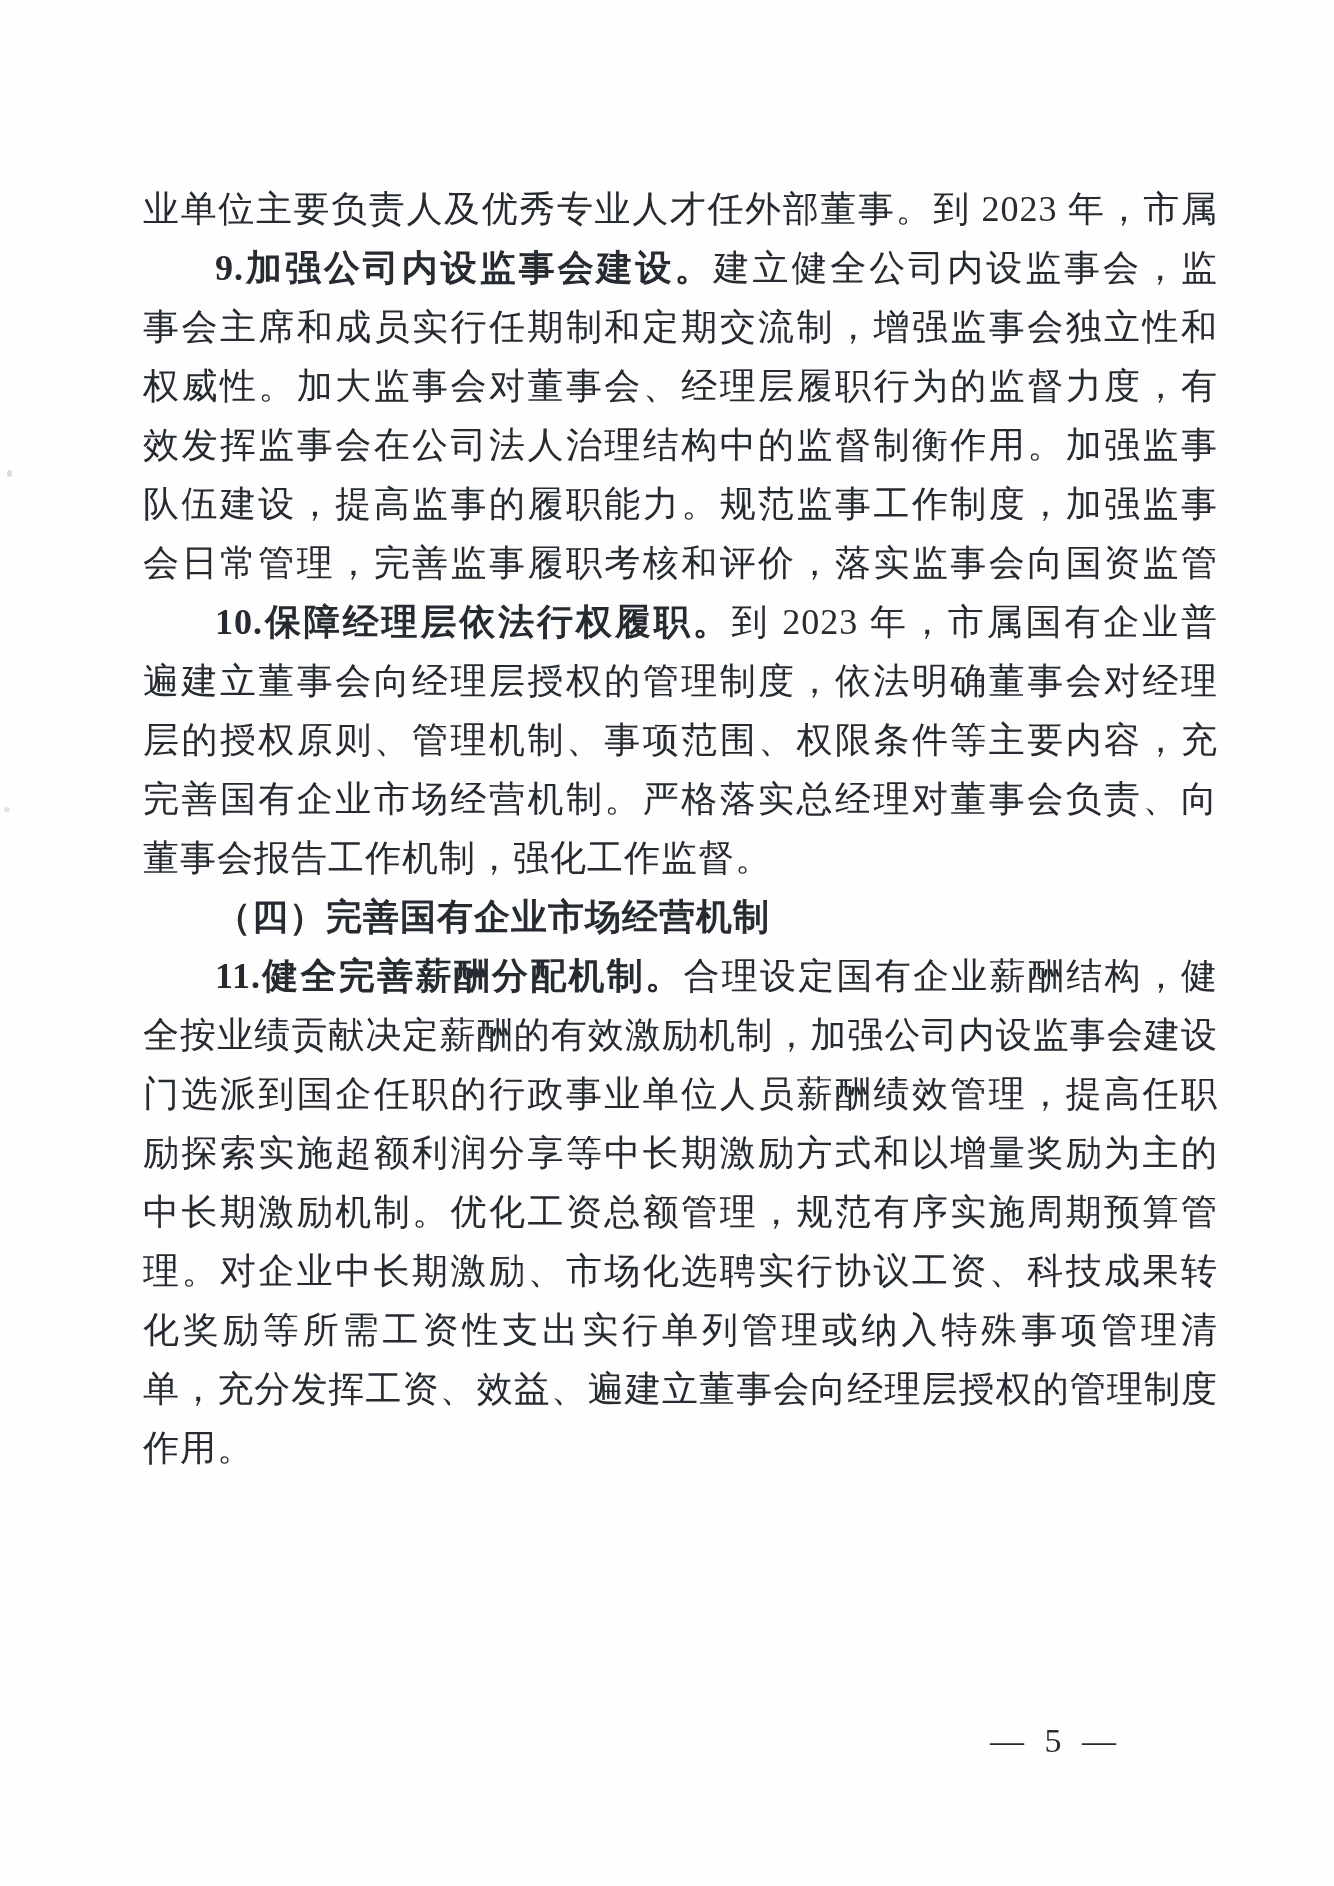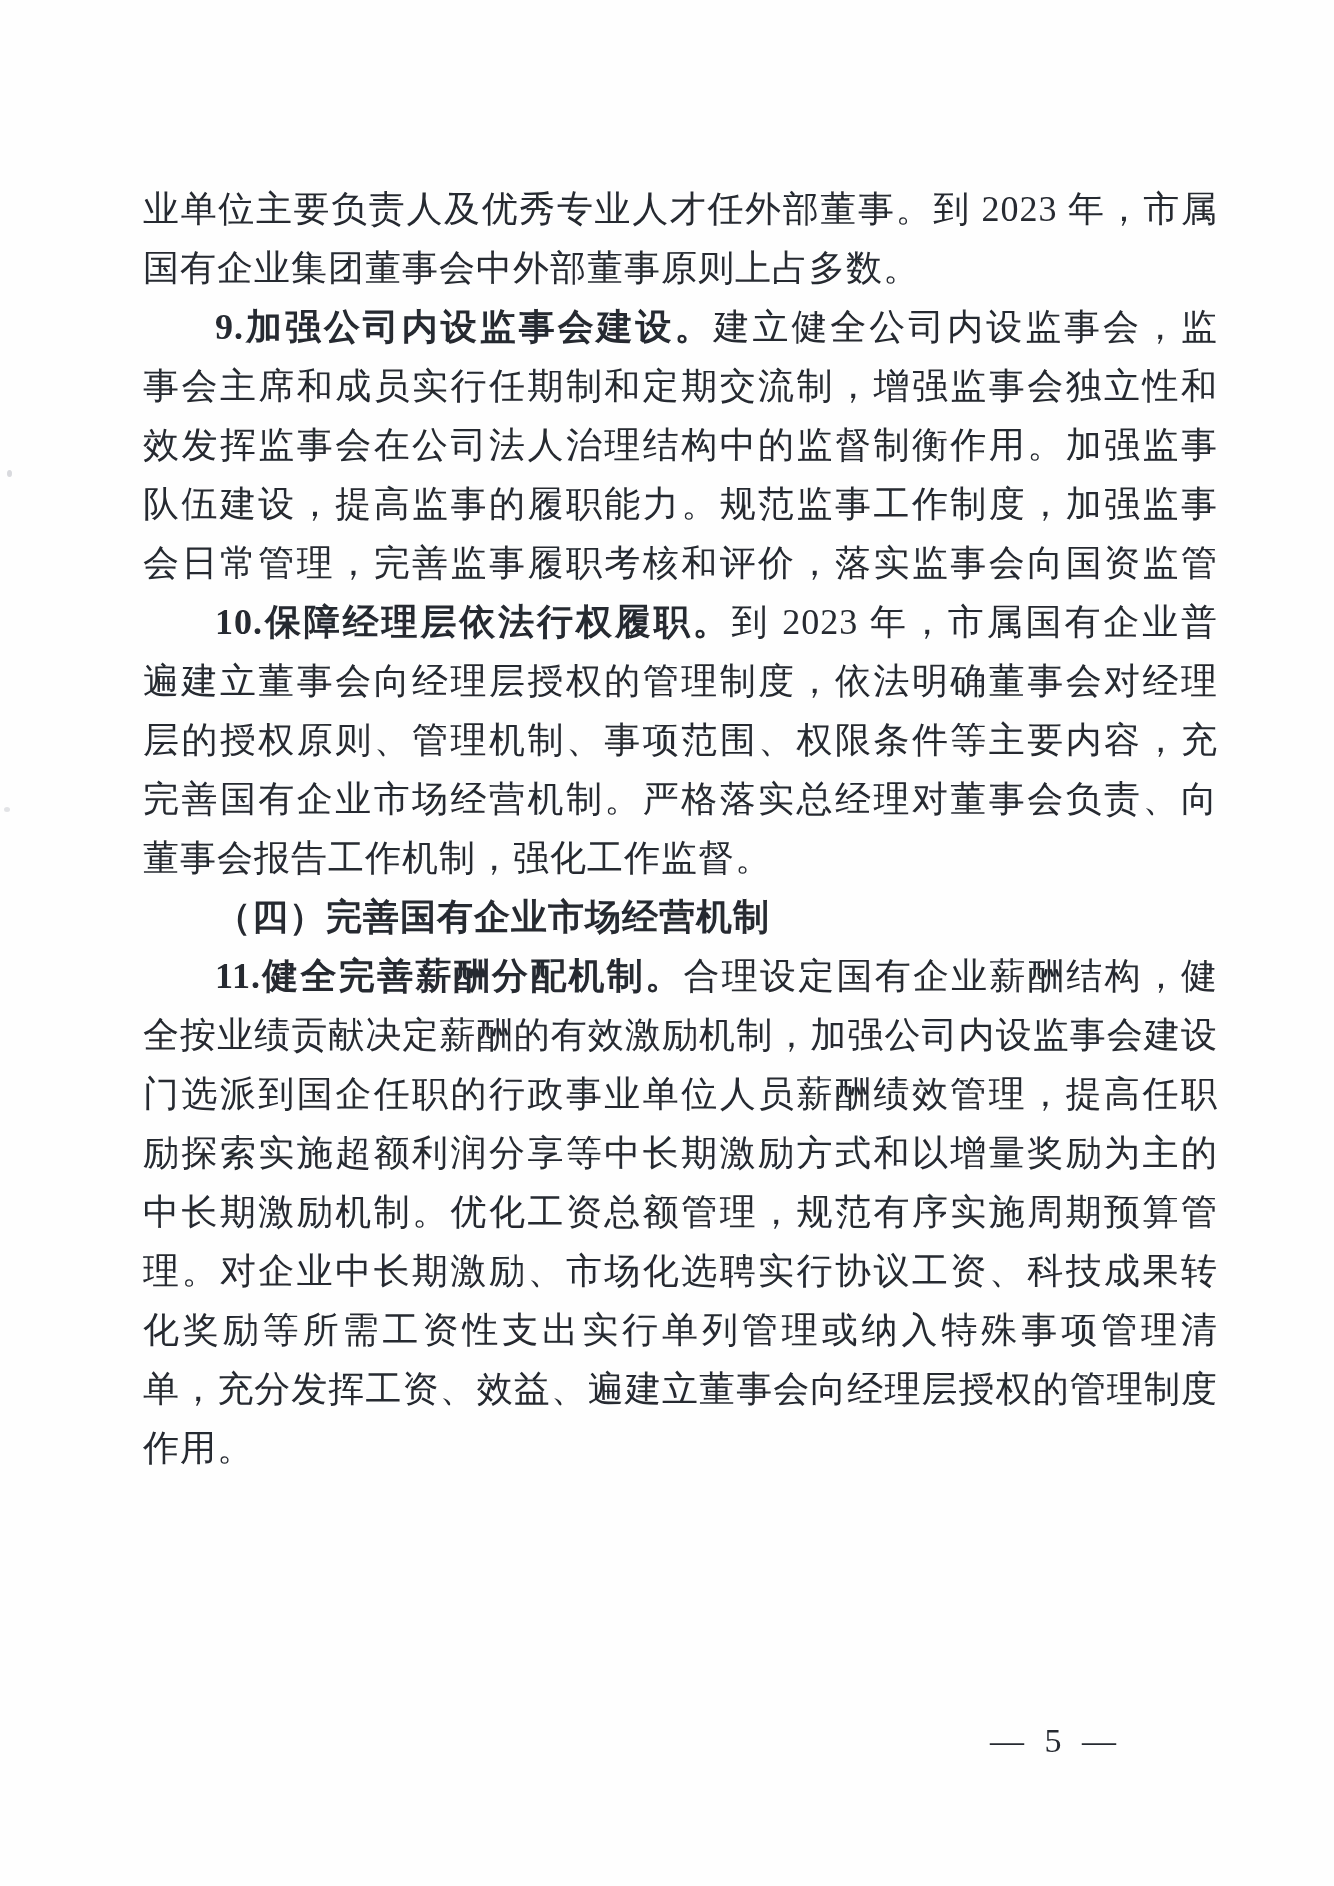--- a/index.html
+++ b/index.html
@@ -64,23 +64,23 @@
 </head>
 <body style="--ink: #262a31; --paper: #fefefe;">
 
 <div class="page">
   <div class="speck speck-1"></div>
   <div class="speck speck-2"></div>
   <div class="speck speck-3"></div>
 
   <div class="text-block">
       <div class="line justify"><span>业单位主要负责人及优秀专业人才任外部董事。到 2023 年，市属</span></div>
-      <div class="line"><span>国有企业集团董事会中外部董事原则上占多数。</span></div>
       <div class="line indent justify"><span class="bold">9.加强公司内设监事会建设。</span><span>建立健全公司内设监事会，监</span></div>
       <div class="line justify"><span>事会主席和成员实行任期制和定期交流制，增强监事会独立性和</span></div>
+      <div class="line justify"><span>权威性。加大监事会对董事会、经理层履职行为的监督力度，有</span></div>
       <div class="line justify"><span>效发挥监事会在公司法人治理结构中的监督制衡作用。加强监事</span></div>
       <div class="line justify"><span>队伍建设，提高监事的履职能力。规范监事工作制度，加强监事</span></div>
       <div class="line justify"><span>会日常管理，完善监事履职考核和评价，落实监事会向国资监管</span></div>
       <div class="line indent justify"><span class="bold">10.保障经理层依法行权履职。</span><span>到 2023 年，市属国有企业普</span></div>
       <div class="line justify"><span>遍建立董事会向经理层授权的管理制度，依法明确董事会对经理</span></div>
       <div class="line justify"><span>层的授权原则、管理机制、事项范围、权限条件等主要内容，充</span></div>
       <div class="line justify"><span>完善国有企业市场经营机制。严格落实总经理对董事会负责、向</span></div>
       <div class="line"><span>董事会报告工作机制，强化工作监督。</span></div>
       <div class="line indent"><span class="bold">（四）完善国有企业市场经营机制</span></div>
       <div class="line indent justify"><span class="bold">11.健全完善薪酬分配机制。</span><span>合理设定国有企业薪酬结构，健</span></div>

